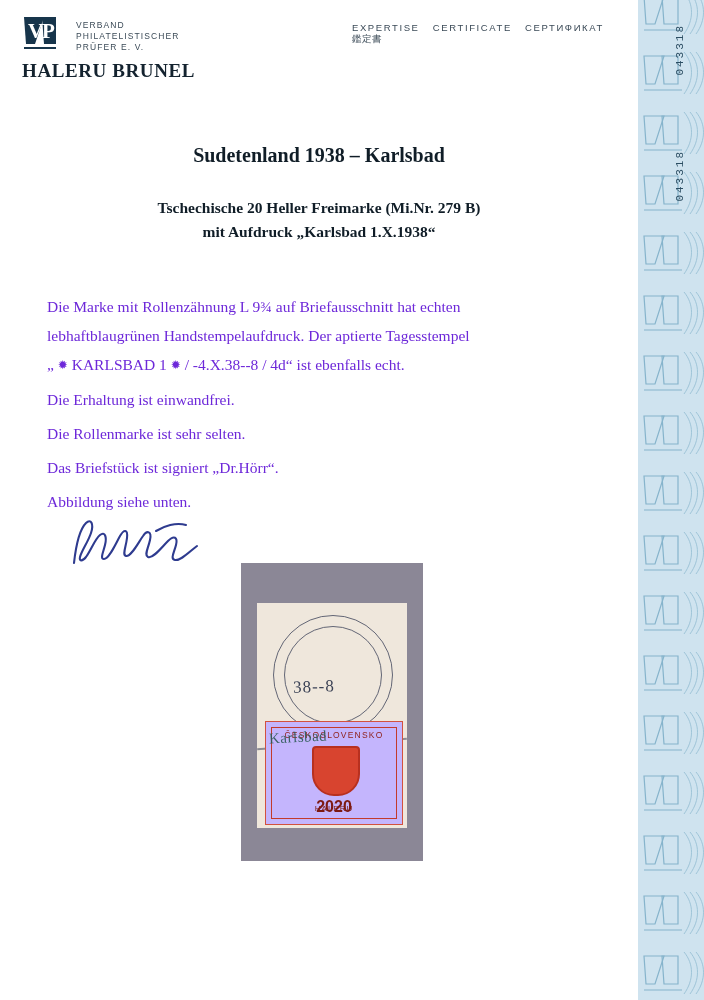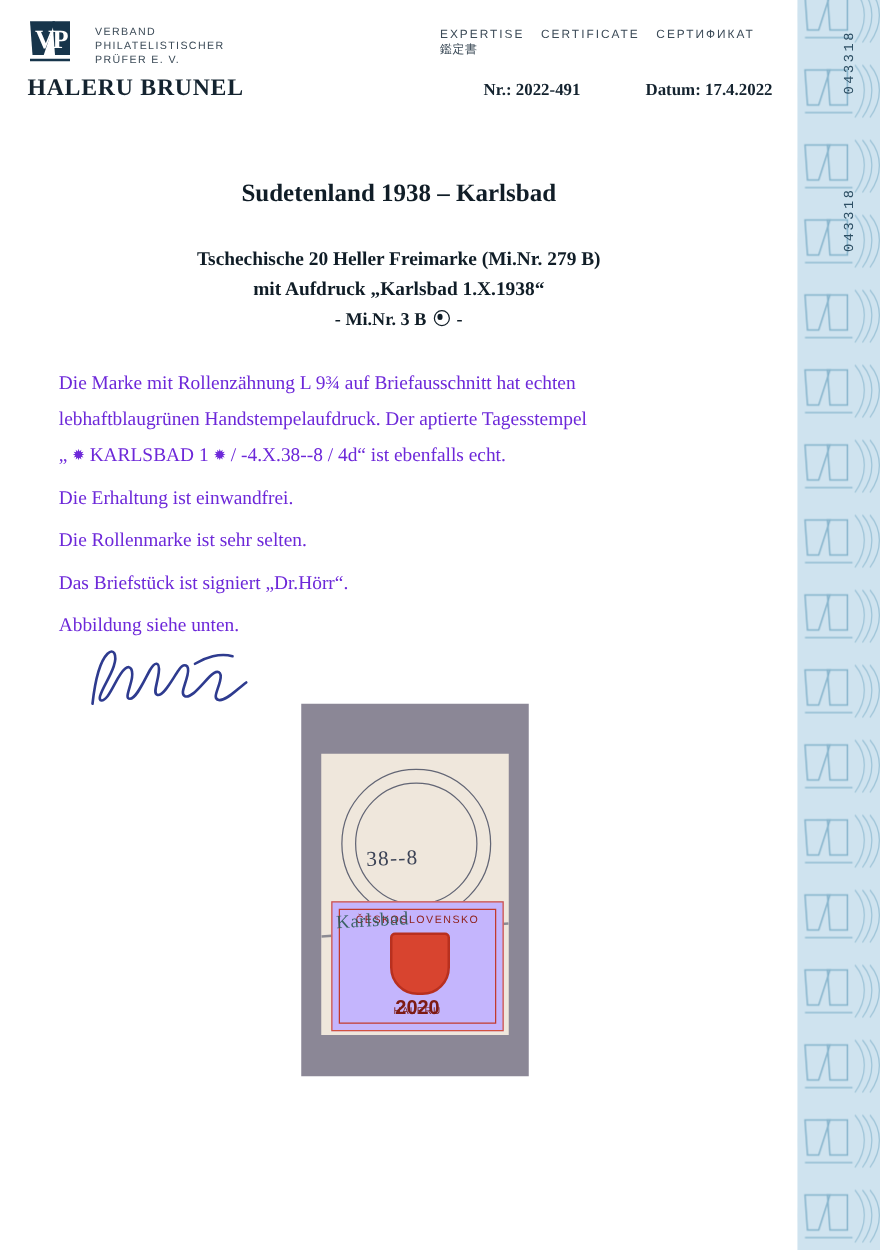--- a/index.html
+++ b/index.html
@@ -330,42 +330,27 @@
       <div class="expertise-line">
         <span>EXPERTISE</span>
         <span>CERTIFICATE</span>
         <span>СЕРТИФИКАТ</span>
         <span>鑑定書</span>
       </div>
     </div>
 
     <div class="name-row">
       <div class="expert-name">HALERU BRUNEL</div>
-      <div class="ref-block">
-        <div>
-          <span>Nr.:</span>
-          <span class="val">2022-491</span>
-        </div>
-        <div>
-          <span>Datum:</span>
-          <span class="val">17.4.2022</span>
-        </div>
-      </div>
     </div>
 
     <div class="title">Sudetenland 1938 – Karlsbad</div>
 
     <div class="subtitle">
       <div>Tschechische 20 Heller Freimarke (Mi.Nr. 279 B)</div>
       <div>mit Aufdruck „Karlsbad 1.X.1938“</div>
-      <div class="line3">
-        <span>- Mi.Nr. 3 B</span>
-        <span class="mi-circle"></span>
-        <span>-</span>
-      </div>
     </div>
 
     <div class="body-text">
       <p>Die Marke mit Rollenzähnung L 9¾ auf Briefausschnitt hat echten</p>
       <p>lebhaftblaugrünen Handstempelaufdruck. Der aptierte Tagesstempel</p>
       <p>
         <span>„</span>
         <span class="star">✹</span>
         <span>KARLSBAD 1</span>
         <span class="star">✹</span>

